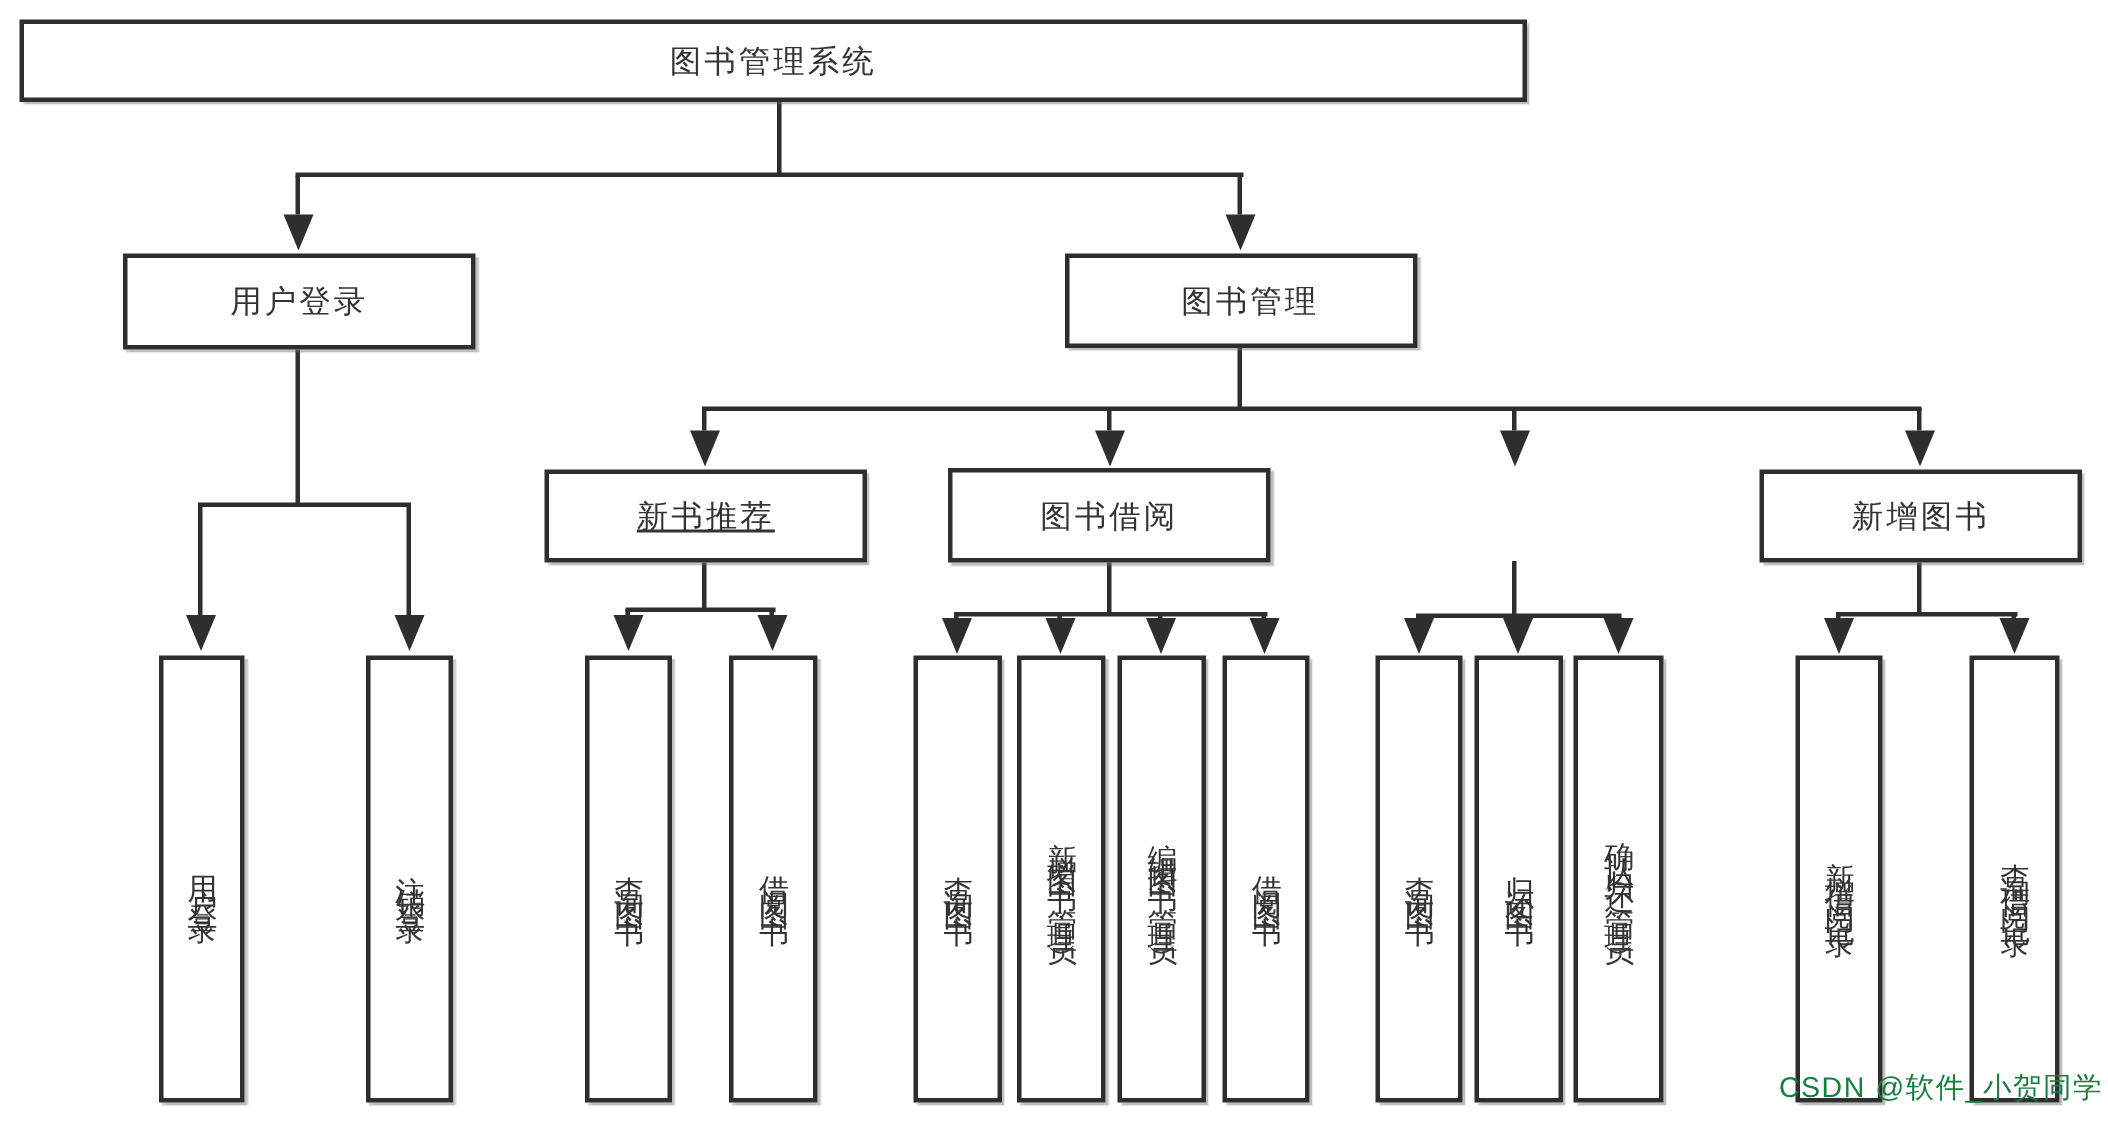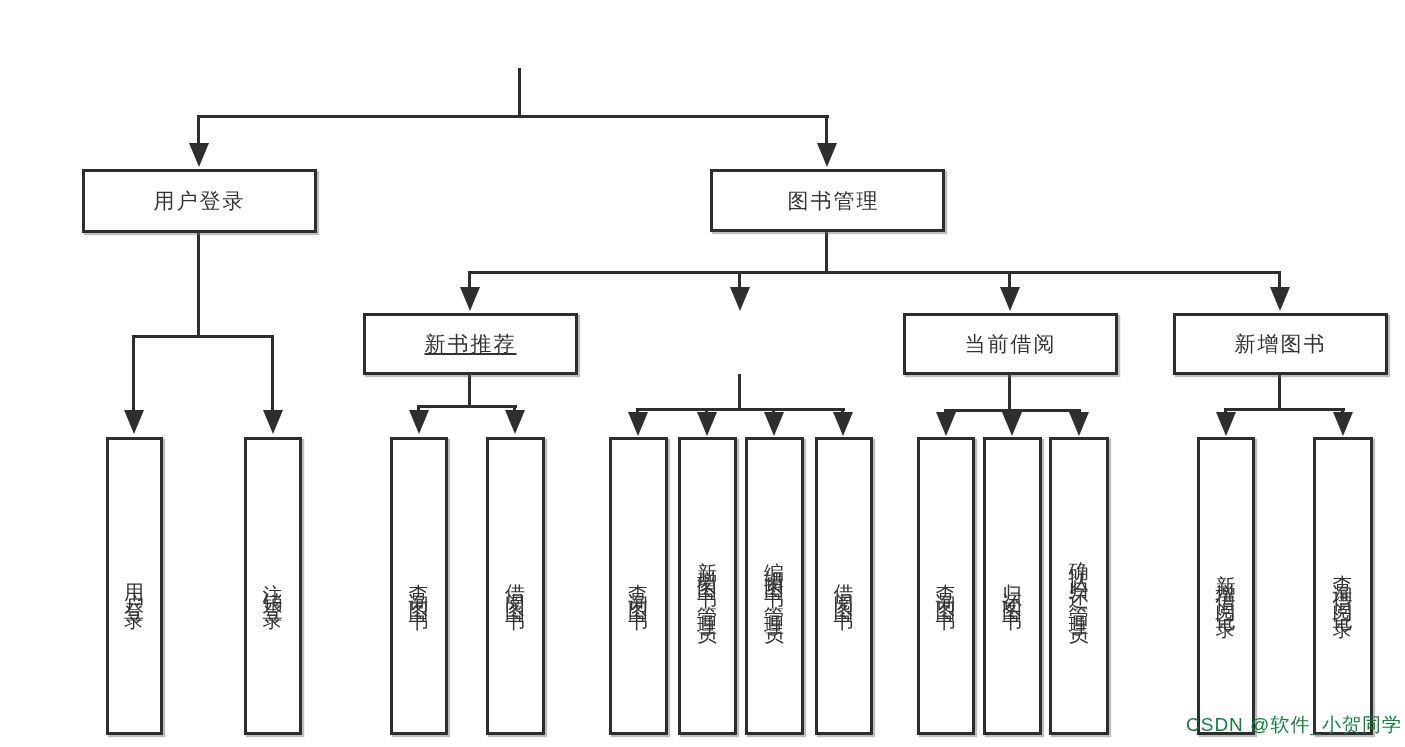--- a/index.html
+++ b/index.html
@@ -63,33 +63,36 @@
   <div class="arrow" style="left:636px;top:409px;height:3px;"></div>
   <div class="arrow" style="left:705px;top:409px;height:3px;"></div>
   <div class="arrow" style="left:772px;top:409px;height:3px;"></div>
   <div class="arrow" style="left:841px;top:409px;height:3px;"></div>
   <div class="arrow" style="left:944px;top:410px;height:2px;"></div>
   <div class="arrow" style="left:1010px;top:410px;height:2px;"></div>
   <div class="arrow" style="left:1077px;top:410px;height:2px;"></div>
   <div class="arrow" style="left:1224px;top:409px;height:3px;"></div>
   <div class="arrow" style="left:1341px;top:409px;height:3px;"></div>
 
+  <div class="box" style="left:13px;top:13px;width:1005px;height:55px;">
+    <span class="h-label">图书管理系统</span>
+  </div>
 
   <div class="box" style="left:82px;top:169px;width:235px;height:64px;">
     <span class="h-label">用户登录</span>
   </div>
   <div class="box" style="left:710px;top:169px;width:235px;height:63px;padding-left:12px;">
     <span class="h-label">图书管理</span>
   </div>
 
   <div class="box" style="left:363px;top:313px;width:215px;height:62px;text-decoration:underline;">
     <span class="h-label">新书推荐</span>
   </div>
-  <div class="box" style="left:903px;top:313px;width:215px;height:62px;">
-    <span class="h-label">当前借阅</span>
+  <div class="box" style="left:632px;top:312px;width:215px;height:63px;">
+    <span class="h-label">图书借阅</span>
   </div>
   <div class="box" style="left:1173px;top:313px;width:215px;height:62px;">
     <span class="h-label">新增图书</span>
   </div>
 
   <div class="box" style="left:106px;top:437px;width:57px;height:298px;">
     <span class="v-label">用户登录</span>
   </div>
   <div class="box" style="left:244px;top:437px;width:58px;height:298px;">
     <span class="v-label">注销登录</span>

